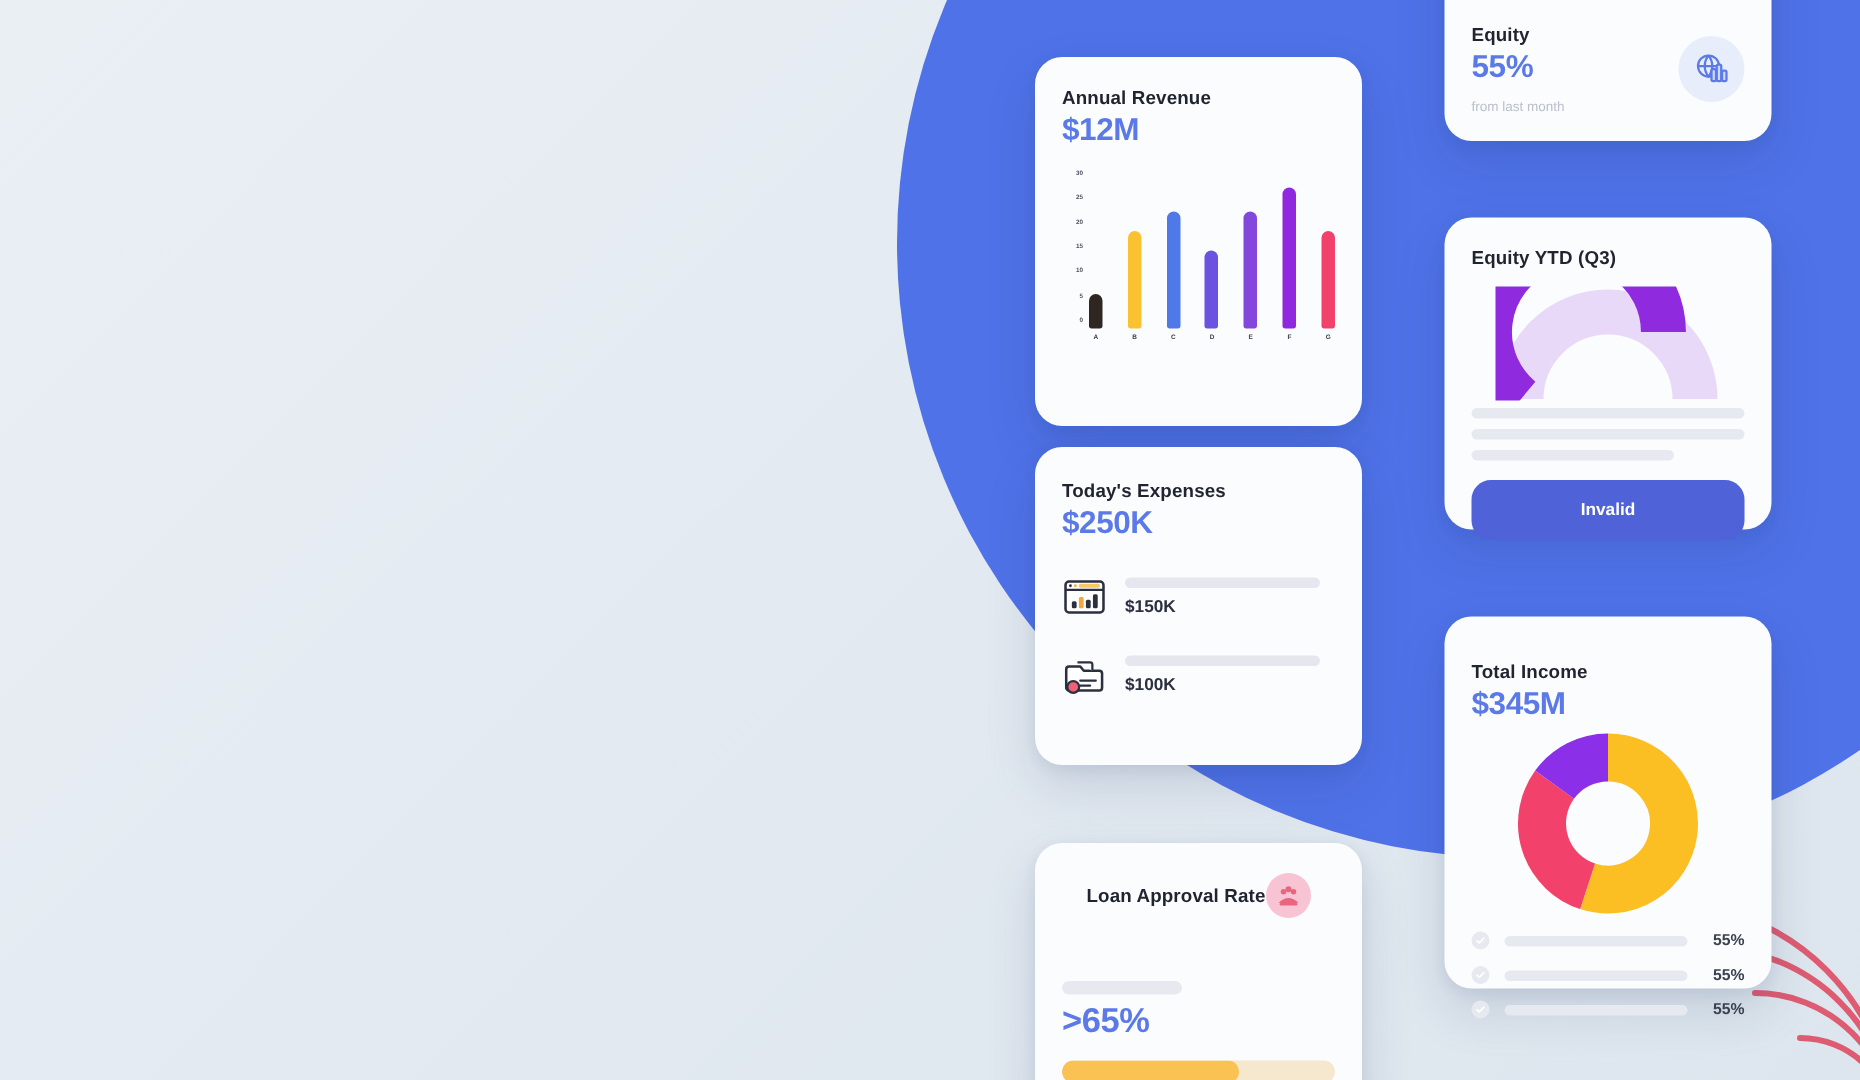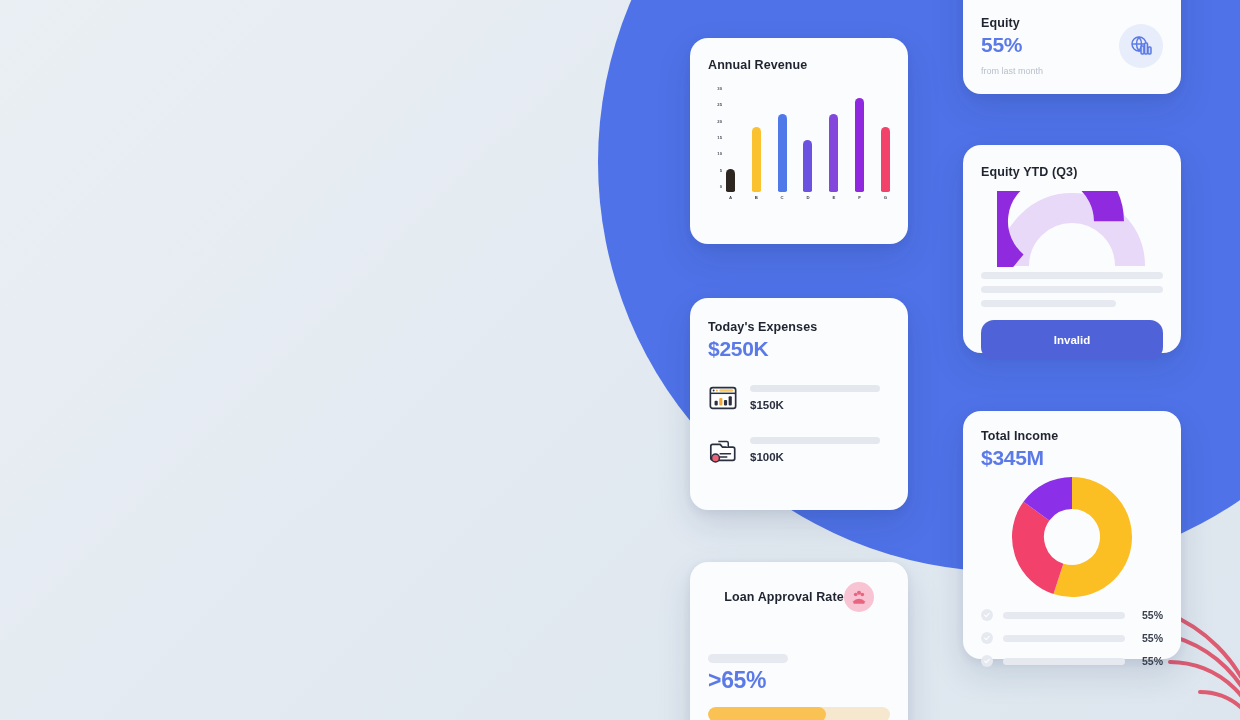--- a/index.html
+++ b/index.html
@@ -29,21 +29,21 @@
 
   
   .card{
     position:absolute; background:#fbfcfd; border-radius:18px;
     box-shadow:0 14px 34px rgba(30,48,95,.14), 0 3px 10px rgba(30,48,95,.07);
   }
   .card-title{ font-size:12.5px; font-weight:700; color:#1f2430; letter-spacing:.1px; }
   .card-value{ font-size:21px; font-weight:700; color:#5b7ae8; letter-spacing:-.3px; margin-top:3px;}
 
   
-  #card-revenue{ left:690px; top:38px; width:218px; height:206px; padding:20px 18px 0 18px; }
+  #card-revenue{ left:690px; top:38px; width:218px; height:246px; padding:20px 18px 0 18px; }
   .chart-wrap{ position:relative; margin-top:16px; height:112px; }
   .yaxis{ position:absolute; left:0; top:0; bottom:14px; width:16px; }
   .ytick{ position:absolute; right:2px; font-size:4.2px; color:#4a4f5c; font-weight:700; transform:translateY(-50%); }
   .bars{ position:absolute; left:18px; right:0; top:0; bottom:0; display:flex; align-items:flex-end; justify-content:space-between; }
   .barcol{ width:9px; display:flex; flex-direction:column; align-items:center; justify-content:flex-end; height:100%; }
   .bar{ width:9px; border-radius:5px 5px 2px 2px; }
   .barlabel{ font-size:4.3px; font-weight:700; color:#3c4150; margin-top:3px; }
 
   
   #card-expenses{ left:690px; top:298px; width:218px; height:212px; padding:22px 18px 0 18px; }
@@ -70,21 +70,21 @@
 
   
   #card-ytd{ left:963px; top:145px; width:218px; height:208px; padding:20px 18px 0 18px; }
   .gauge-wrap{ position:relative; height:74px; margin-top:12px; display:flex; justify-content:center; }
   .gauge-val{ position:absolute; left:0; right:0; bottom:2px; text-align:center; font-size:20px; font-weight:700; color:#22262f; letter-spacing:-.4px;}
   .g-line{ height:7px; border-radius:4px; background:#e6eaf0; margin-top:7px; }
   .btn-invalid{ margin-top:13px; height:40px; border-radius:13px; background:#4f62d8; color:#fff;
     font-size:11.5px; font-weight:700; display:flex; align-items:center; justify-content:center; border:none; width:100%; cursor:pointer;}
 
   
-  #card-income{ left:963px; top:411px; width:218px; height:248px; padding:18px 18px 0 18px; }
+  #card-income{ left:963px; top:411px; width:218px; height:248px; padding:30px 18px 0 18px; }
   .donut-wrap{ display:flex; justify-content:center; margin-top:6px; }
   .leg-row{ display:flex; align-items:center; margin-top:11px; }
   .leg-check{ width:12px; height:12px; border-radius:50%; background:#e6eaf0; flex:none; display:flex; align-items:center; justify-content:center;}
   .leg-bar{ flex:1; height:7px; border-radius:4px; background:#e6eaf0; margin:0 10px; }
   .leg-pct{ font-size:10.5px; font-weight:700; color:#3b4150; width:28px; text-align:right; }
 </style>
 </head>
 <body>
 
 <div class="stage">
@@ -96,20 +96,21 @@
       <path d="M182 190 A 62 62 0 0 0 120 128"></path>
       <path d="M182 190 A 92 92 0 0 0 90 98"></path>
       <path d="M182 190 A 122 122 0 0 0 60 68"></path>
       <path d="M182 190 A 152 152 0 0 0 30 38"></path>
     </g>
   </svg>
 
 
   <div class="card" id="card-revenue">
     <div class="card-title">Annual Revenue</div>
+    <div class="card-value">$12M</div>
     <div class="chart-wrap">
       <div class="yaxis" id="yaxis">
           <div class="ytick" style="top: 100%;">0</div>
           <div class="ytick" style="top: 83.3333%;">5</div>
           <div class="ytick" style="top: 66.6667%;">10</div>
           <div class="ytick" style="top: 50%;">15</div>
           <div class="ytick" style="top: 33.3333%;">20</div>
           <div class="ytick" style="top: 16.6667%;">25</div>
           <div class="ytick" style="top: 0%;">30</div>
         </div>

